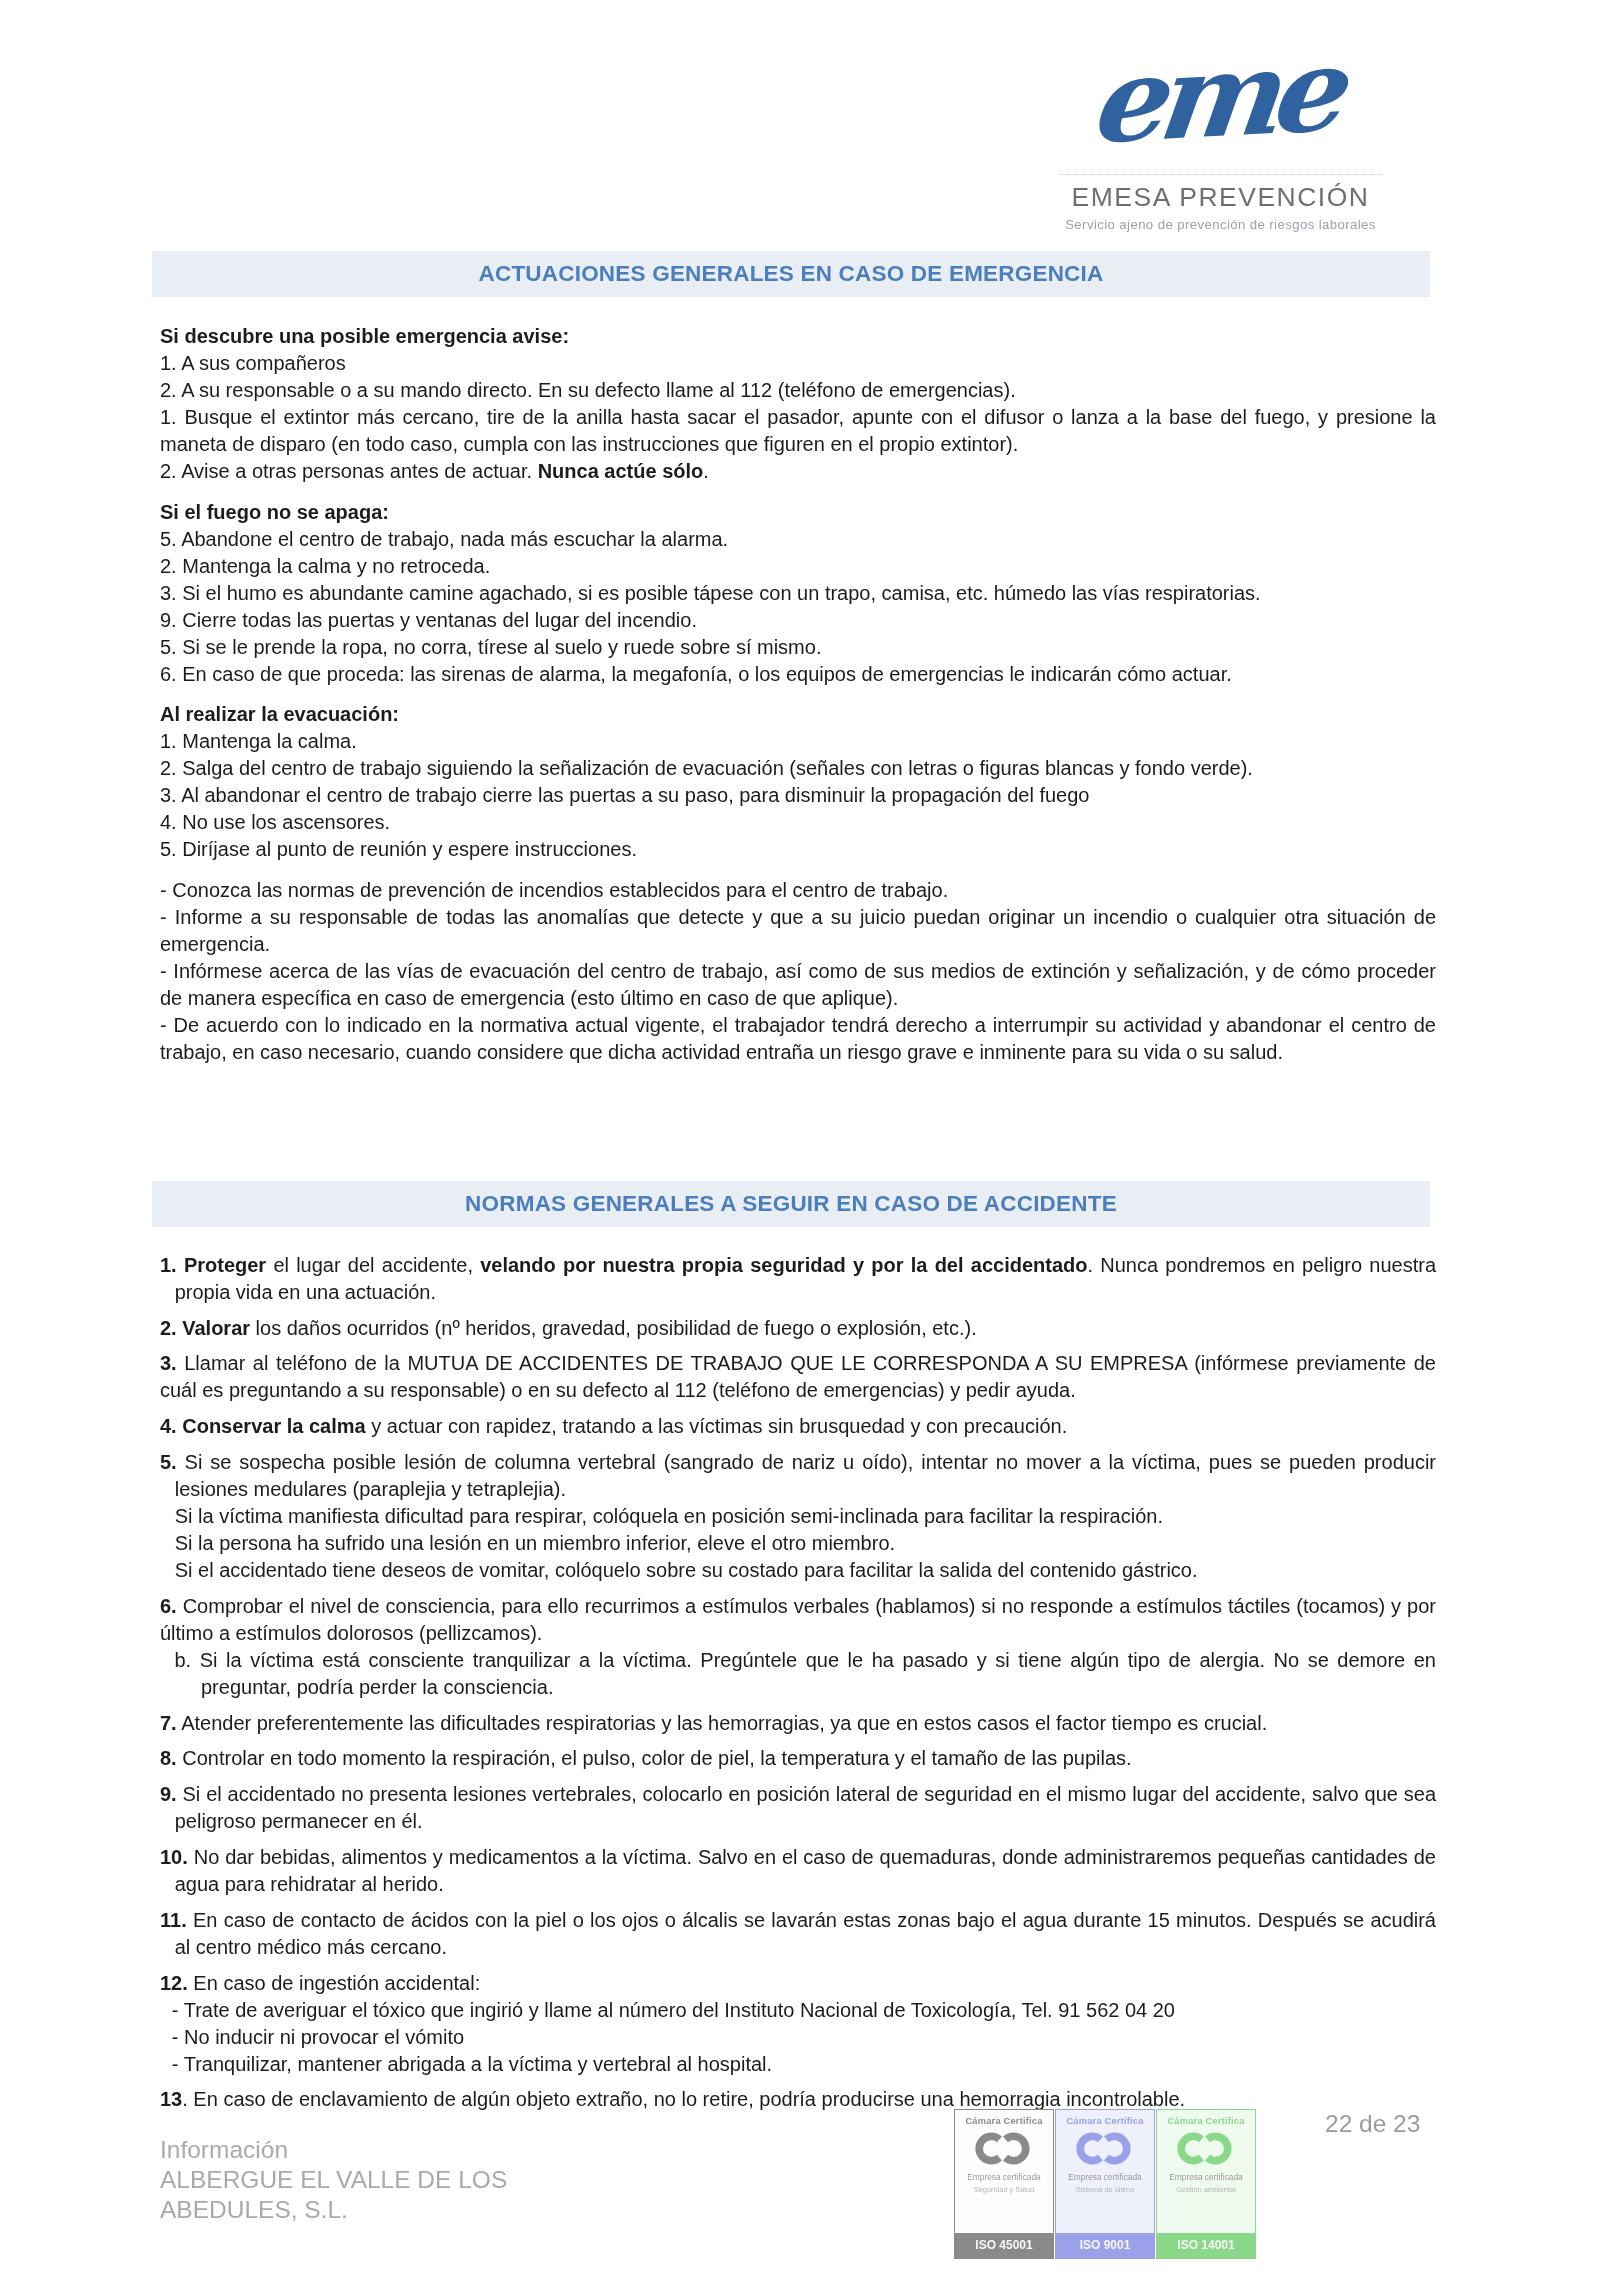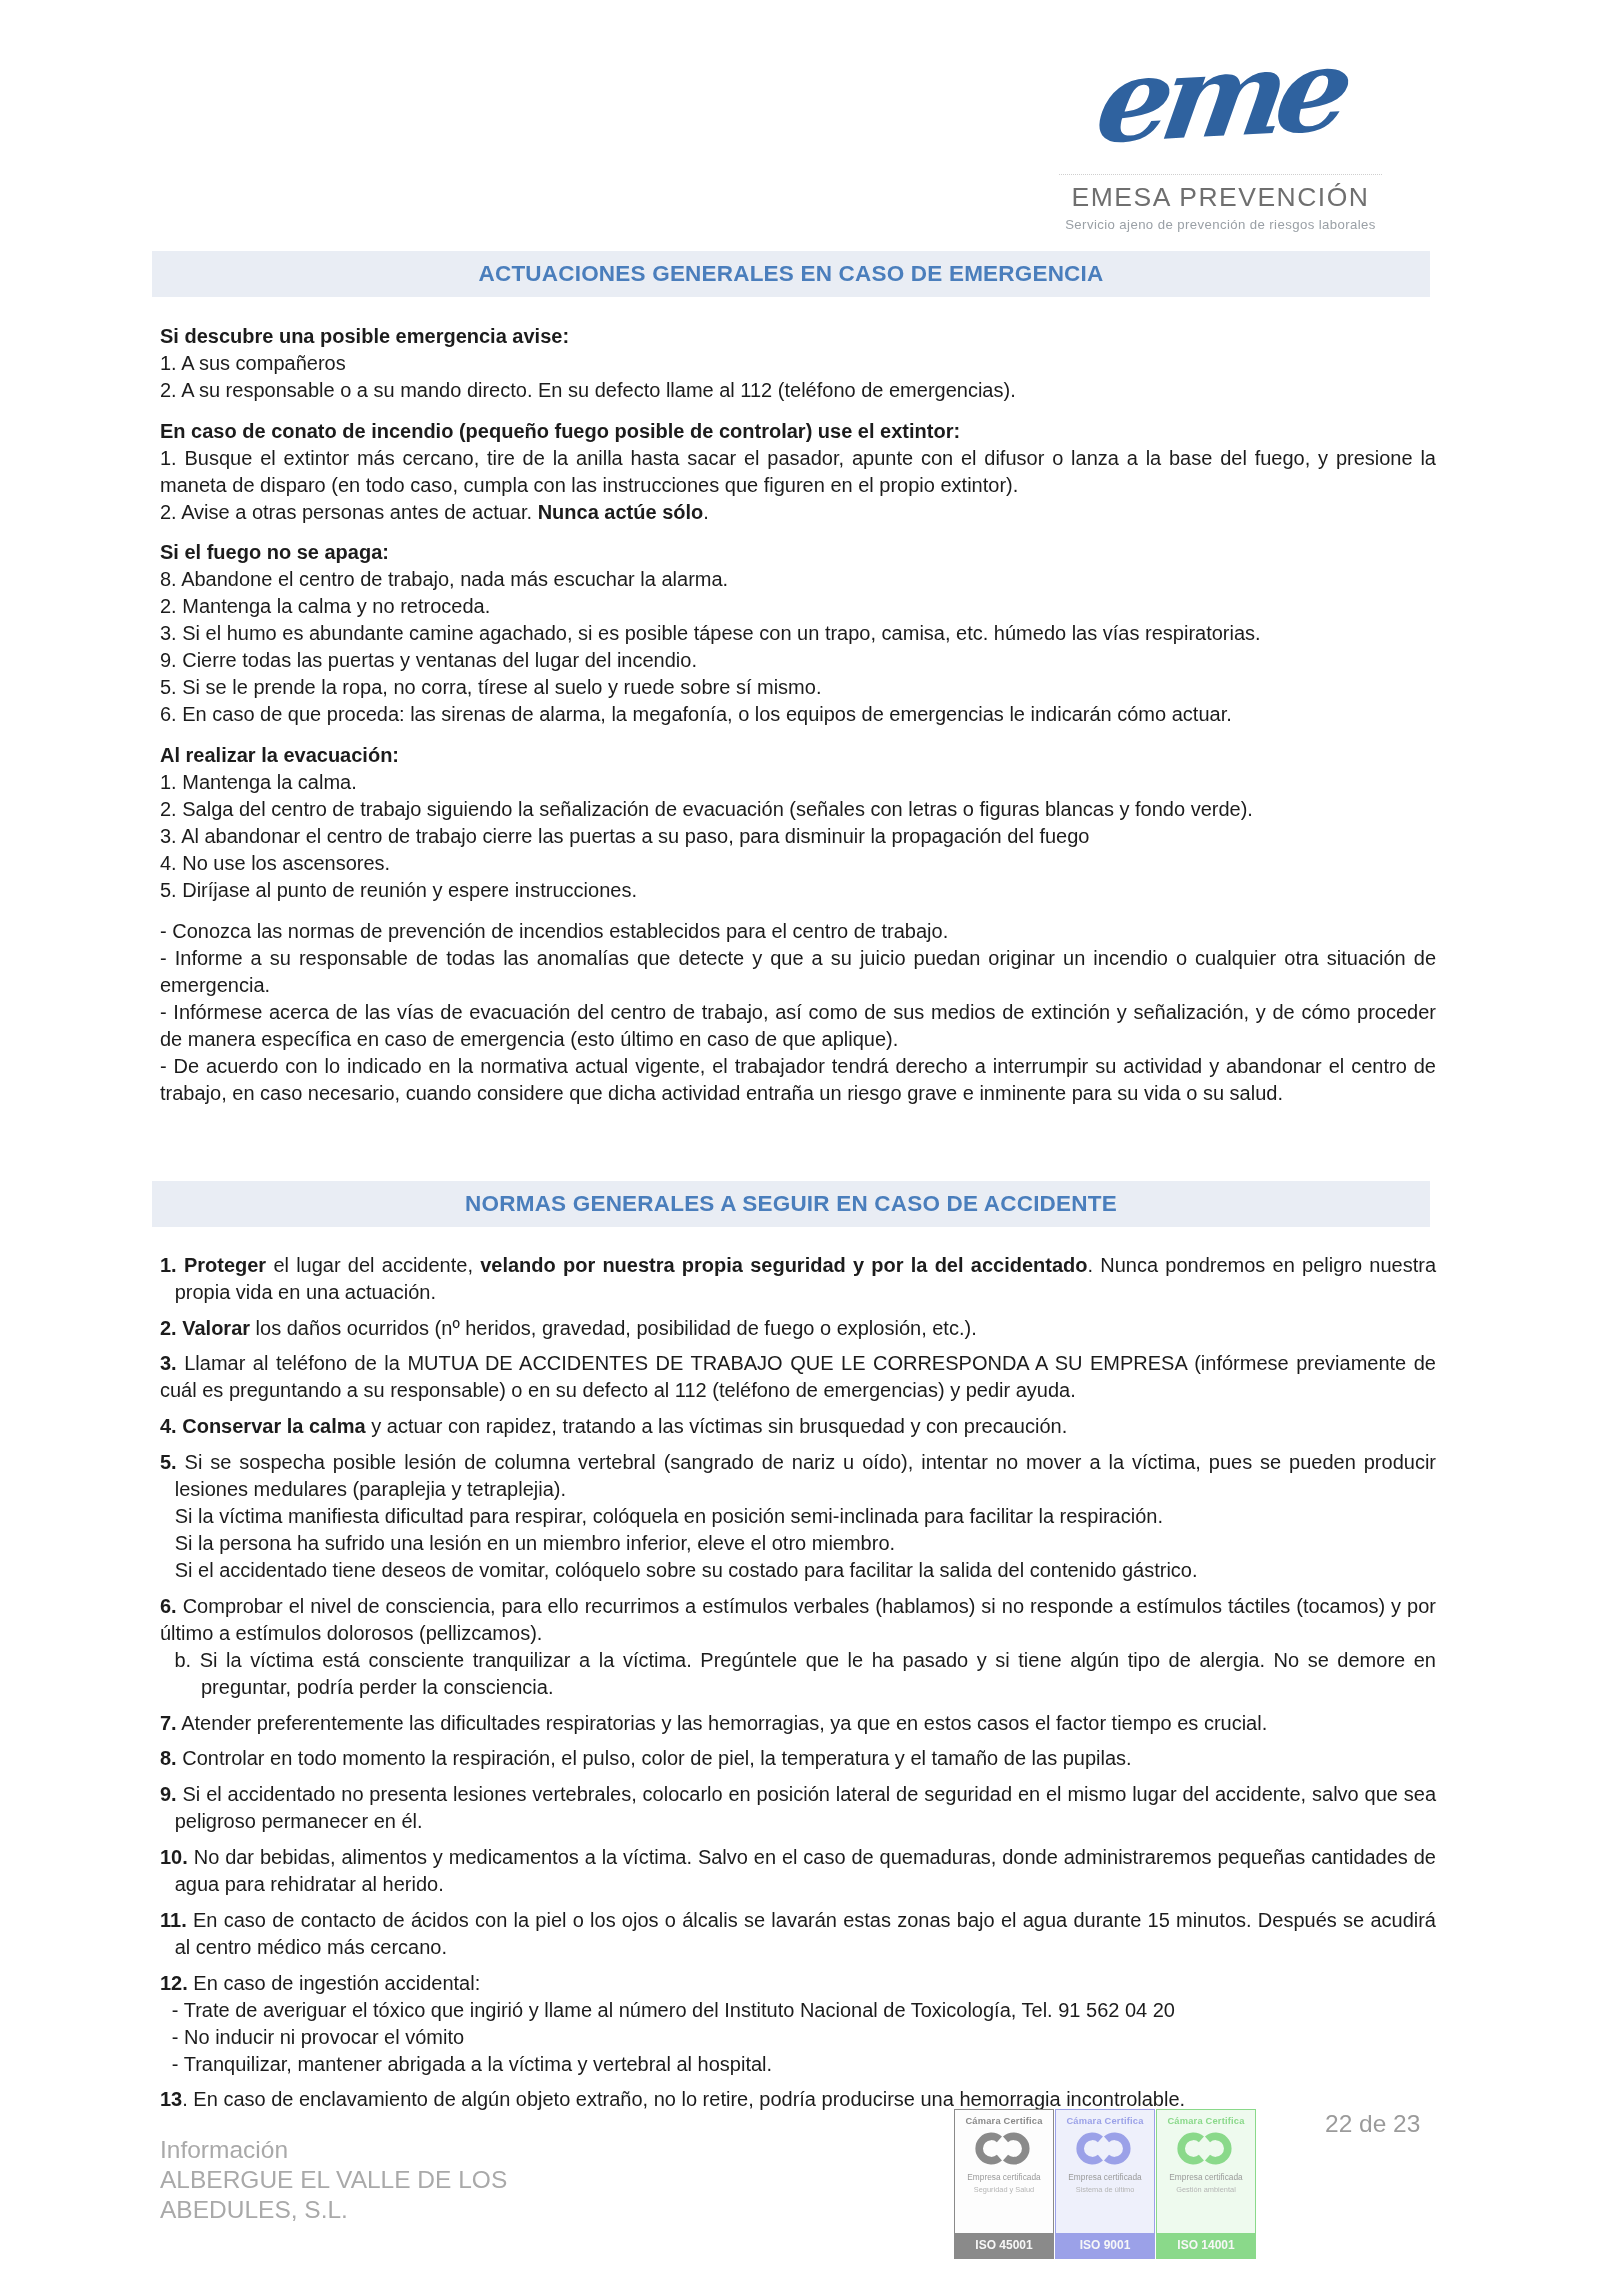--- a/index.html
+++ b/index.html
@@ -78,25 +78,24 @@
   </div>
 
   <div class="bar bar1">
     <span>ACTUACIONES GENERALES EN CASO DE EMERGENCIA</span>
   </div>
 
   <div class="content s1">
       <p class="para heading"><span class="b">Si descubre una posible emergencia avise:</span></p>
       <p class="para"><span>1. A sus compañeros</span></p>
       <p class="para"><span>2. A su responsable o a su mando directo. En su defecto llame al 112 (teléfono de emergencias).</span></p>
-      <p class="para heading"><span class="b">En caso de conato de incendio (pequeño fuego posible de controlar) use el extintor:</span></p>
       <p class="para"><span>1. Busque el extintor más cercano, tire de la anilla hasta sacar el pasador, apunte con el difusor o lanza a la base del fuego, y presione la maneta de disparo (en todo caso, cumpla con las instrucciones que figuren en el propio extintor).</span></p>
       <p class="para"><span>2. Avise a otras personas antes de actuar. </span><span class="b">Nunca actúe sólo</span><span>.</span></p>
       <p class="para heading"><span class="b">Si el fuego no se apaga:</span></p>
-      <p class="para"><span>8. Abandone el centro de trabajo, nada más escuchar la alarma.</span></p>
+      <p class="para"><span>5. Abandone el centro de trabajo, nada más escuchar la alarma.</span></p>
       <p class="para"><span>2. Mantenga la calma y no retroceda.</span></p>
       <p class="para"><span>3. Si el humo es abundante camine agachado, si es posible tápese con un trapo, camisa, etc. húmedo las vías respiratorias.</span></p>
       <p class="para"><span>9. Cierre todas las puertas y ventanas del lugar del incendio.</span></p>
       <p class="para"><span>5. Si se le prende la ropa, no corra, tírese al suelo y ruede sobre sí mismo.</span></p>
       <p class="para"><span>6. En caso de que proceda: las sirenas de alarma, la megafonía, o los equipos de emergencias le indicarán cómo actuar.</span></p>
       <p class="para heading"><span class="b">Al realizar la evacuación:</span></p>
       <p class="para"><span>1. Mantenga la calma.</span></p>
       <p class="para"><span>2. Salga del centro de trabajo siguiendo la señalización de evacuación (señales con letras o figuras blancas y fondo verde).</span></p>
       <p class="para"><span>3. Al abandonar el centro de trabajo cierre las puertas a su paso, para disminuir la propagación del fuego</span></p>
       <p class="para"><span>4. No use los ascensores.</span></p>

